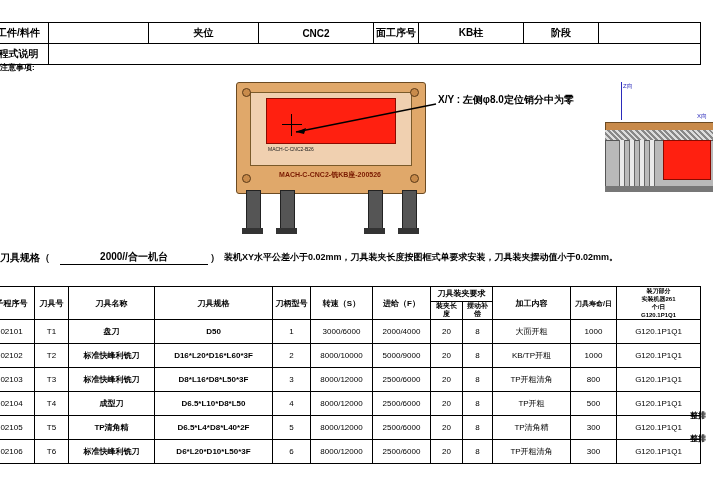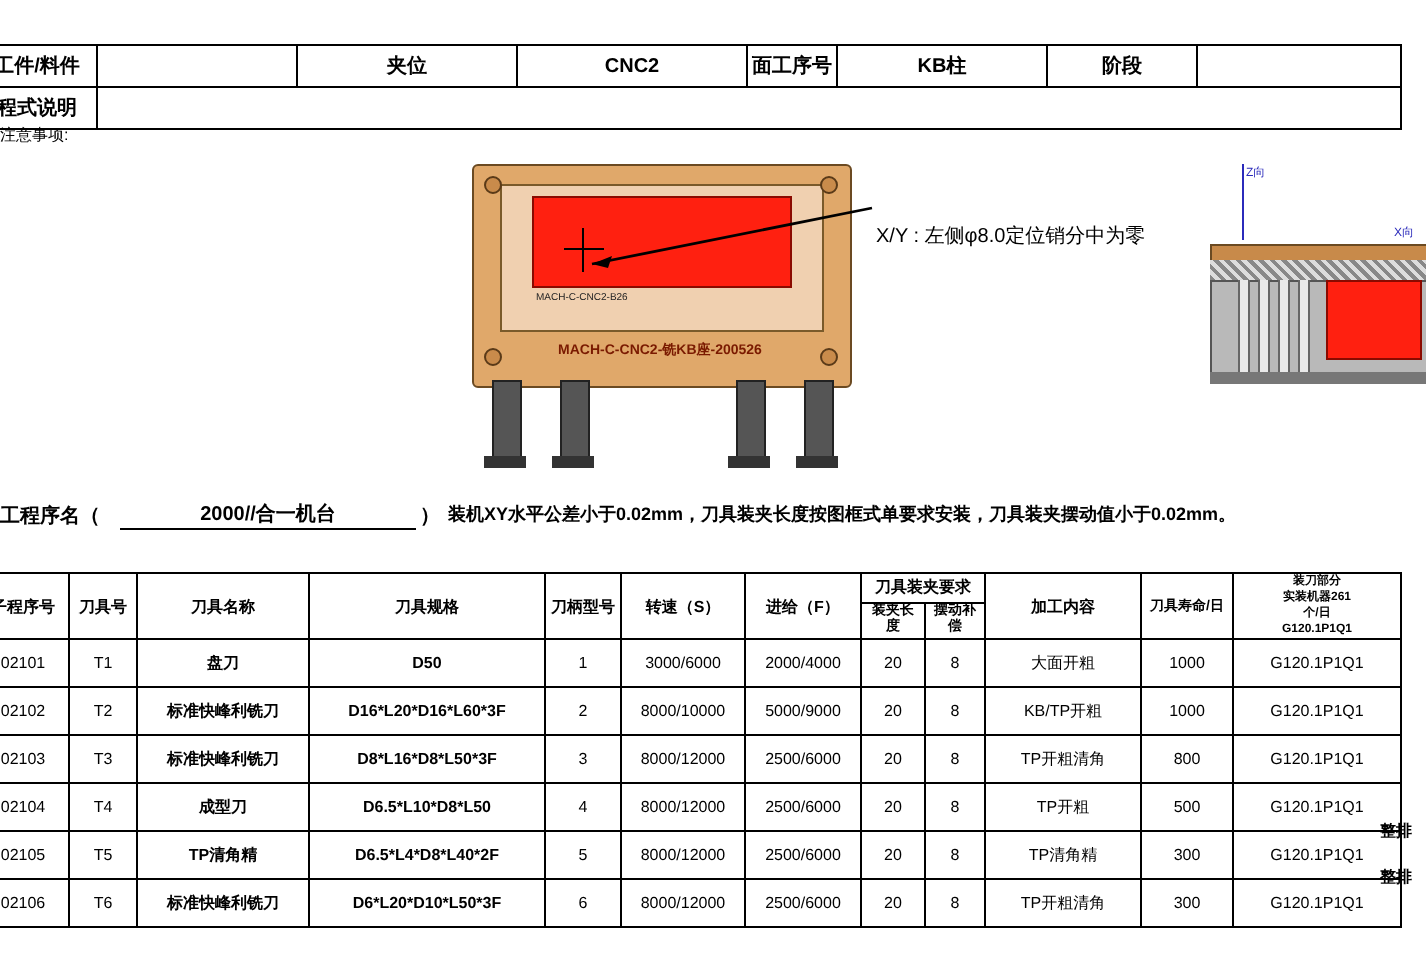--- a/index.html
+++ b/index.html
@@ -27,21 +27,21 @@
     vertical-align:middle;
     font-size:10px;
     font-weight:bold;
     padding:0;
   }
   table.hdr td.blank{border-left:1px solid #000;}
   .hdr-row2 td{height:16px;}
 
   
   .note{
-    position:absolute;left:0;top:62px;font-size:8px;font-weight:normal;
+    position:absolute;left:0;top:62px;font-size:8px;font-weight:bold;
   }
 
   
   .pic{
     position:absolute;left:228px;top:78px;width:205px;height:140px;
   }
   .pic .body{
     position:absolute;left:8px;top:4px;width:188px;height:110px;
     background:#e0a86a;border:1px solid #6b4a22;border-radius:3px;
   }
@@ -74,22 +74,22 @@
   .pic .crosshair{
     position:absolute;left:63px;top:36px;width:1px;height:22px;background:#000;
   }
   .pic .crossh2{
     position:absolute;left:54px;top:46px;width:20px;height:1px;background:#000;
   }
 
   .leader{position:absolute;left:288px;top:100px;width:150px;height:36px;}
 
   .annot{
-    position:absolute;left:438px;top:92px;font-size:10px;font-weight:normal;
-    line-height:16px;white-space:nowrap;margin-top:19px;
+    position:absolute;left:438px;top:92px;font-size:10px;font-weight:bold;
+    line-height:16px;white-space:nowrap;
   }
 
   
   .sideview{position:absolute;left:605px;top:82px;width:108px;height:135px;}
   .sv-axis{position:absolute;left:16px;top:0;width:1px;height:38px;background:#2b2bbb;}
   .sv-axis-lbl{position:absolute;font-size:6px;color:#2b2bbb;}
   .sv-top{position:absolute;left:0;top:40px;width:108px;height:8px;background:#c88a4a;border:1px solid #6b4a22;}
   .sv-hatch{position:absolute;left:0;top:48px;width:108px;height:10px;background:repeating-linear-gradient(45deg,#888 0 2px,#ddd 2px 4px);}
   .sv-body{position:absolute;left:0;top:58px;width:108px;height:46px;background:#b9b9b9;border:1px solid #555;}
   .sv-red{position:absolute;left:58px;top:58px;width:46px;height:38px;background:#ff2010;border:1px solid #8a0a00;}
@@ -192,21 +192,21 @@
     <div class="sv-body"></div>
     <div class="sv-col" style="left:14px;"></div>
     <div class="sv-col" style="left:24px;"></div>
     <div class="sv-col" style="left:34px;"></div>
     <div class="sv-col" style="left:44px;"></div>
     <div class="sv-red"></div>
     <div class="sv-base"></div>
   </div>
 
   <div class="midbar">
-    <span class="mb-label">工程序名（</span>
+    <span class="mb-label">刀具规格（</span>
     <span class="mb-under">2000//合一机台</span>
     <span class="mb-label" style="left:222px;">）</span>
     <span class="mb-note">装机XY水平公差小于0.02mm，刀具装夹长度按图框式单要求安装，刀具装夹摆动值小于0.02mm。</span>
   </div>
 
   <table class="tools">
     <colgroup>
       <col style="width:46px">
         <col style="width:34px">
         <col style="width:86px">

